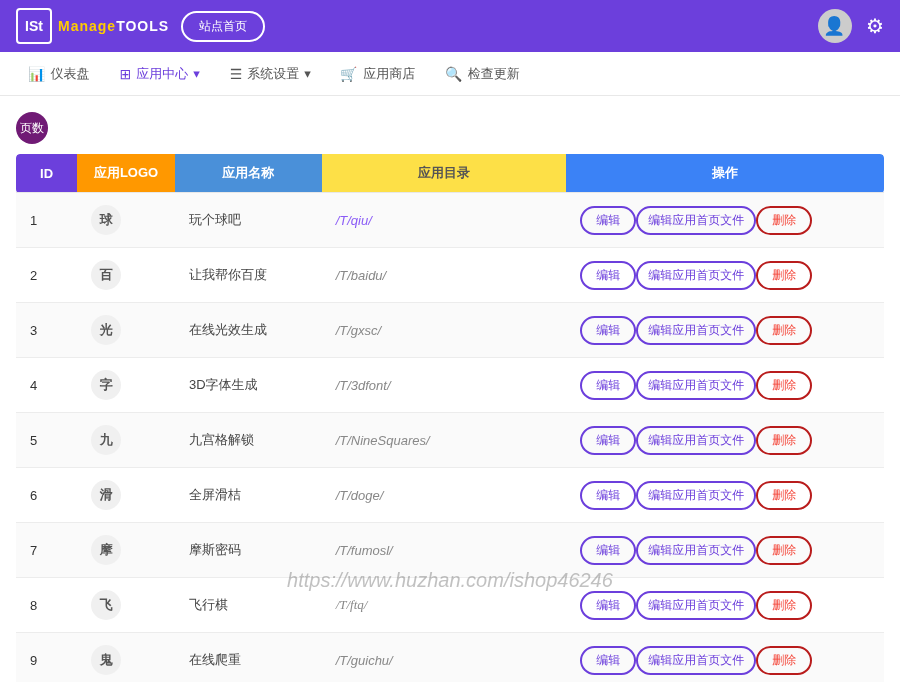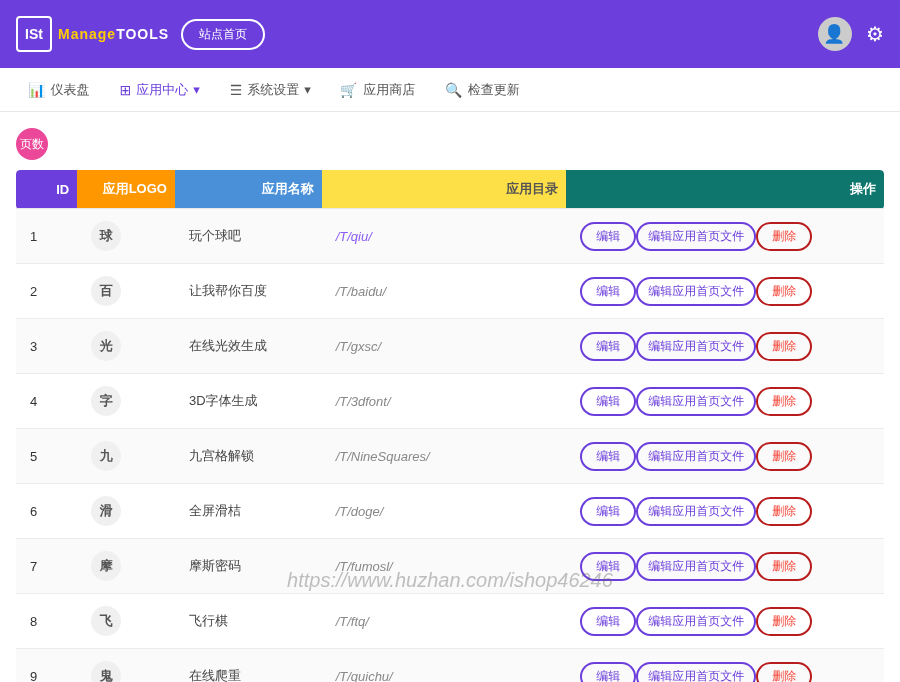--- a/index.html
+++ b/index.html
@@ -1,21 +1,21 @@
 <!DOCTYPE html>
 <html><head>
   <meta charset="utf-8">
   <style>
     * { box-sizing: border-box; margin: 0; padding: 0; }
     body { font-family: 'Microsoft YaHei', Arial, sans-serif; background: #f5f5f5; font-size: 13px; }
 
     
     .header {
       background: #6c3fdc;
-      height: 68px;
+      height: 52px;
       display: flex;
       align-items: center;
       padding: 0 16px;
       justify-content: space-between;
     }
     .header-left {
       display: flex;
       align-items: center;
       gap: 12px;
     }
@@ -110,21 +110,21 @@
     
     .breadcrumb-area {
       display: flex;
       align-items: center;
       padding: 6px 0 10px 0;
     }
     .breadcrumb-circle {
       width: 32px;
       height: 32px;
       border-radius: 50%;
-      background: #ec4899;
+      background: #701a75;
       display: flex;
       align-items: center;
       justify-content: center;
       color: #fff;
       font-size: 12px;
       margin-right: 6px;
     }
 
     
     .table-container {
@@ -134,30 +134,30 @@
     }
     table {
       width: 100%;
       border-collapse: collapse;
     }
     thead tr {
       background: #f5f5f5;
     }
     thead th {
       padding: 10px 8px;
-      text-align: right;
+      text-align: center;
       font-weight: 600;
       font-size: 13px;
       border-bottom: 1px solid #e8e8e8;
     }
     .th-id { background: #6c3fdc; color: #fff; border-radius: 4px 0 0 4px; width: 50px; }
     .th-logo { background: #ff9800; color: #fff; width: 80px; }
     .th-name { background: #4a90d9; color: #fff; width: 120px; }
     .th-path { background: #fde047; color: #555; width: 200px; }
-    .th-action { background: #0f766e; color: #fff; border-radius: 0 4px 4px 0; width: 240px; }
+    .th-action { background: #3b82f6; color: #fff; border-radius: 0 4px 4px 0; width: 240px; }
 
     tbody tr {
       border-bottom: 1px solid #ececec;
     }
     tbody tr:nth-child(odd) { background: #fafafa; }
     tbody tr:nth-child(even) { background: #fff; }
     tbody td {
       padding: 12px 14px;
       color: #444;
       font-size: 13px;
@@ -380,21 +380,21 @@
         <button class="btn-edit">编辑</button>
         <button class="btn-edit-home">编辑应用首页文件</button>
         <button class="btn-delete">删除</button>
       </div>
     </td>
   </tr>
           <tr>
     <td class="td-id">8</td>
     <td><span class="td-logo-char">飞</span></td>
     <td>飞行棋</td>
-    <td style="color:#888;font-style:italic;">/T/ftq/</td>
+    <td style="color:#888;font-style:italic;font-family:Liberation Serif, serif;">/T/ftq/</td>
     <td>
       <div class="action-cell">
         <button class="btn-edit">编辑</button>
         <button class="btn-edit-home">编辑应用首页文件</button>
         <button class="btn-delete">删除</button>
       </div>
     </td>
   </tr>
           <tr>
     <td class="td-id">9</td>

